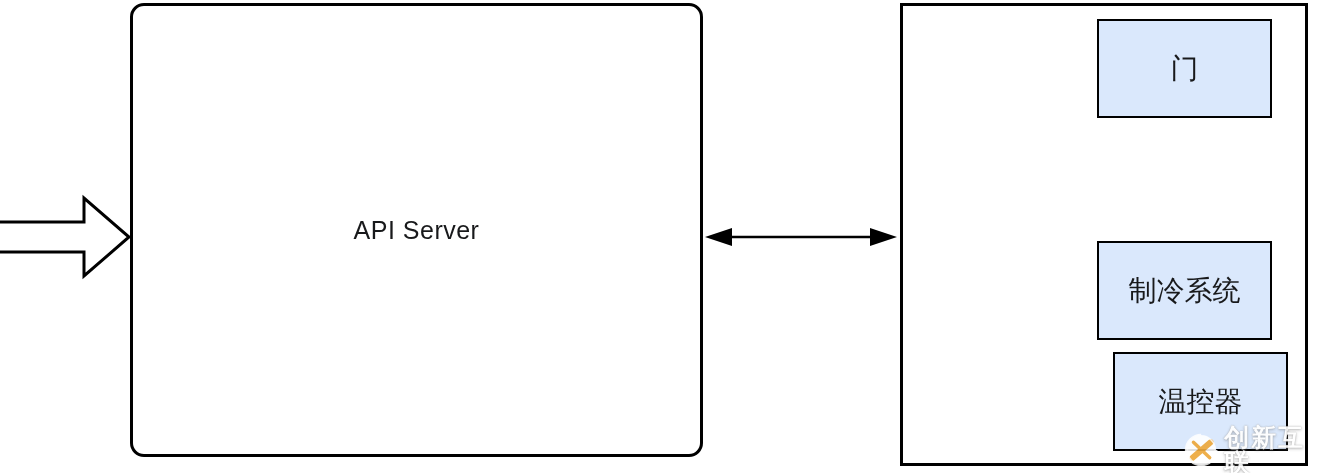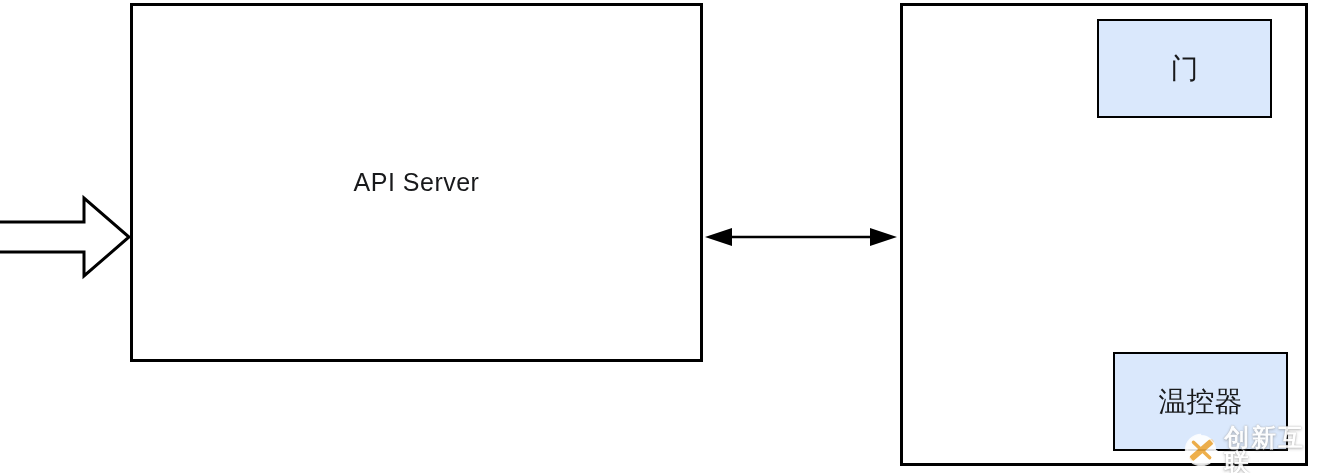--- a/index.html
+++ b/index.html
@@ -17,22 +17,22 @@
     overflow:hidden;
     font-family:"Liberation Sans","DejaVu Sans",sans-serif;
   }
   .box{
     position:absolute;
     box-sizing:border-box;
     background:#ffffff;
     border:3px solid var(--border);
   }
   .api-box{
-    left:130px;top:3px;width:573px;height:359px;
-    display:flex;align-items:center;justify-content:center;
+    left:130px;top:3px;width:573px;height:454px;
+    display:flex;align-items:center;justify-content:center;border-radius:14px;
   }
   .api-label{
     font-size:25px;color:var(--text);letter-spacing:0.5px;
   }
   .devices-container{
     left:900px;top:3px;width:408px;height:463px;
   }
   .device-box{
     position:absolute;
     left:194px;width:175px;height:99px;
@@ -82,20 +82,23 @@
   <svg class="arrow-svg bidir-arrow" width="200" height="40" viewBox="0 0 200 40">
     <line x1="26" y1="20" x2="174" y2="20" stroke="#000000" stroke-width="2.5"></line>
     <polygon points="4,20 31,11 31,29" fill="#000000"></polygon>
     <polygon points="196,20 169,11 169,29" fill="#000000"></polygon>
   </svg>
 
   <div class="box devices-container">
     <div class="device-box device-0">
       <span>门</span>
     </div>
+    <div class="device-box device-2">
+      <span>制冷系统</span>
+    </div>
     <div class="device-box device-3">
       <span>温控器</span>
     </div>
   </div>
 
   <div class="watermark">
     <svg class="watermark-logo" width="40" height="40" viewBox="0 0 40 40">
       <circle cx="20" cy="20" r="17" fill="#ffffff" opacity="0.95"></circle>
       <path d="M20 3 A17 17 0 1 0 37 20" fill="none" stroke="#ffffff" stroke-width="4" opacity="0.9"></path>
       <line x1="10" y1="29" x2="31" y2="11" stroke="#eda93c" stroke-width="7" stroke-linecap="round"></line>

